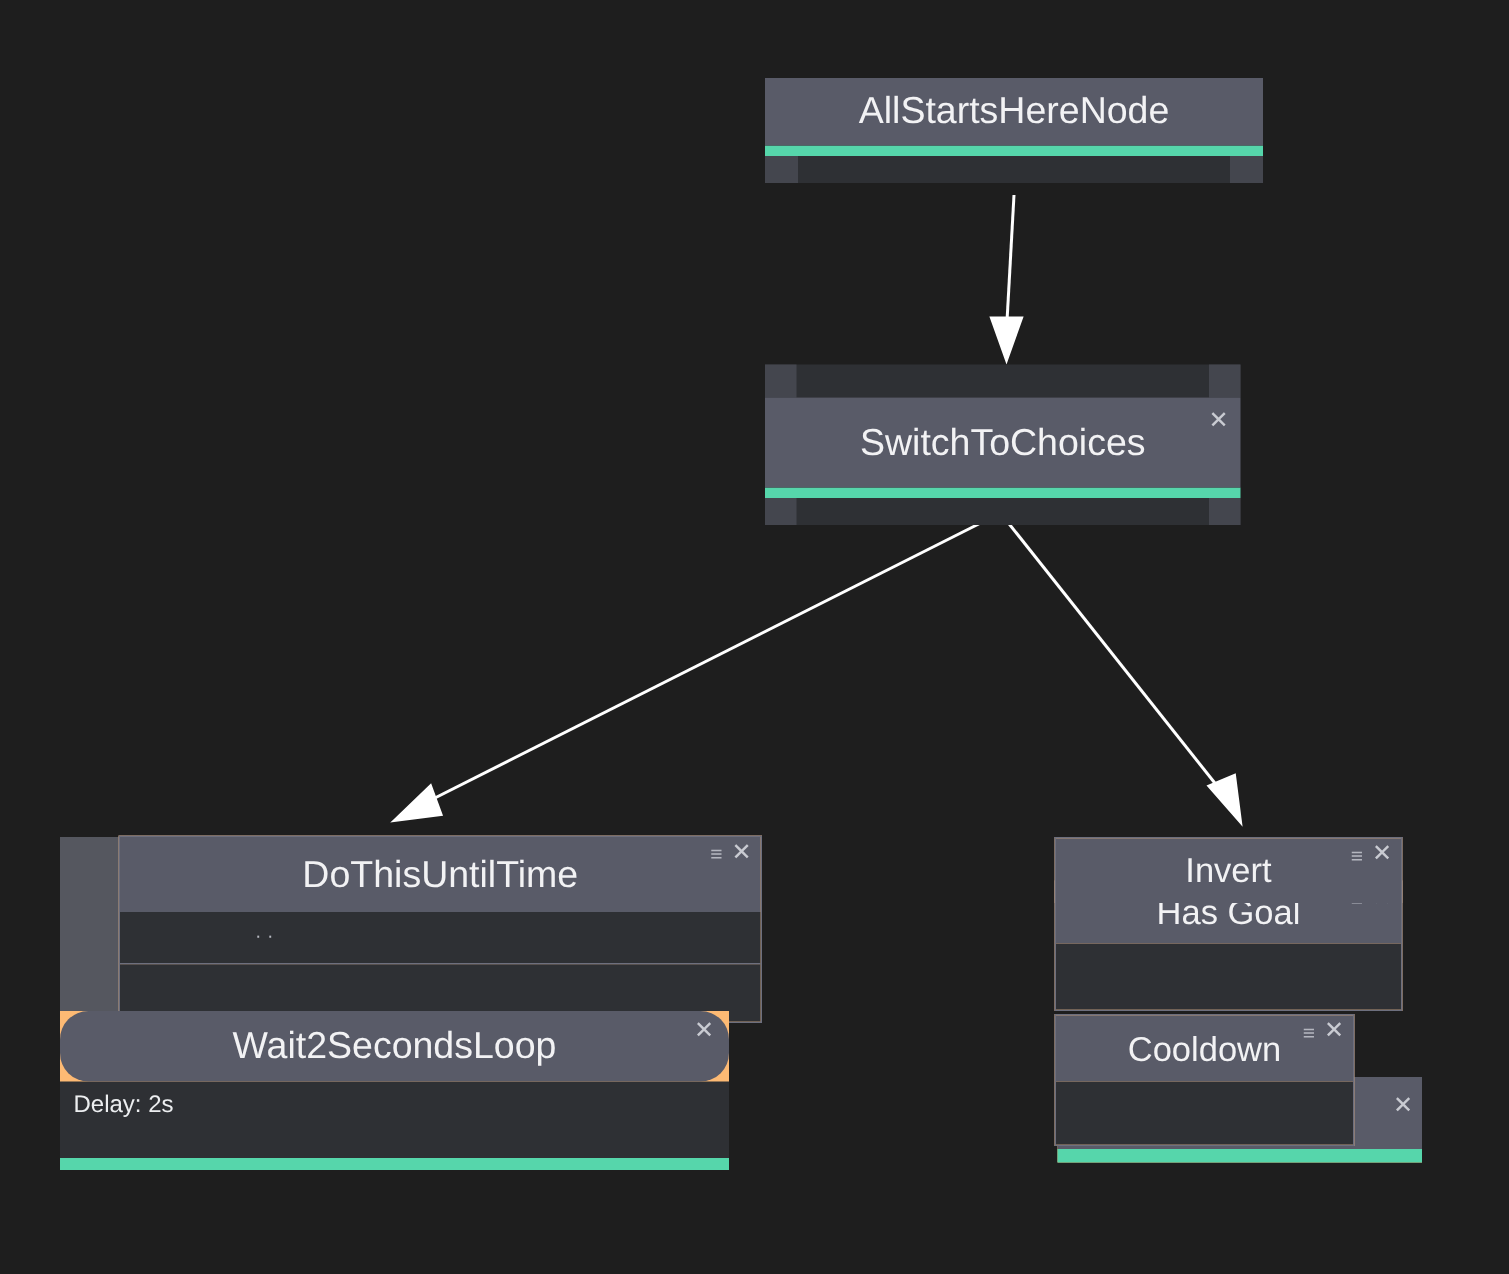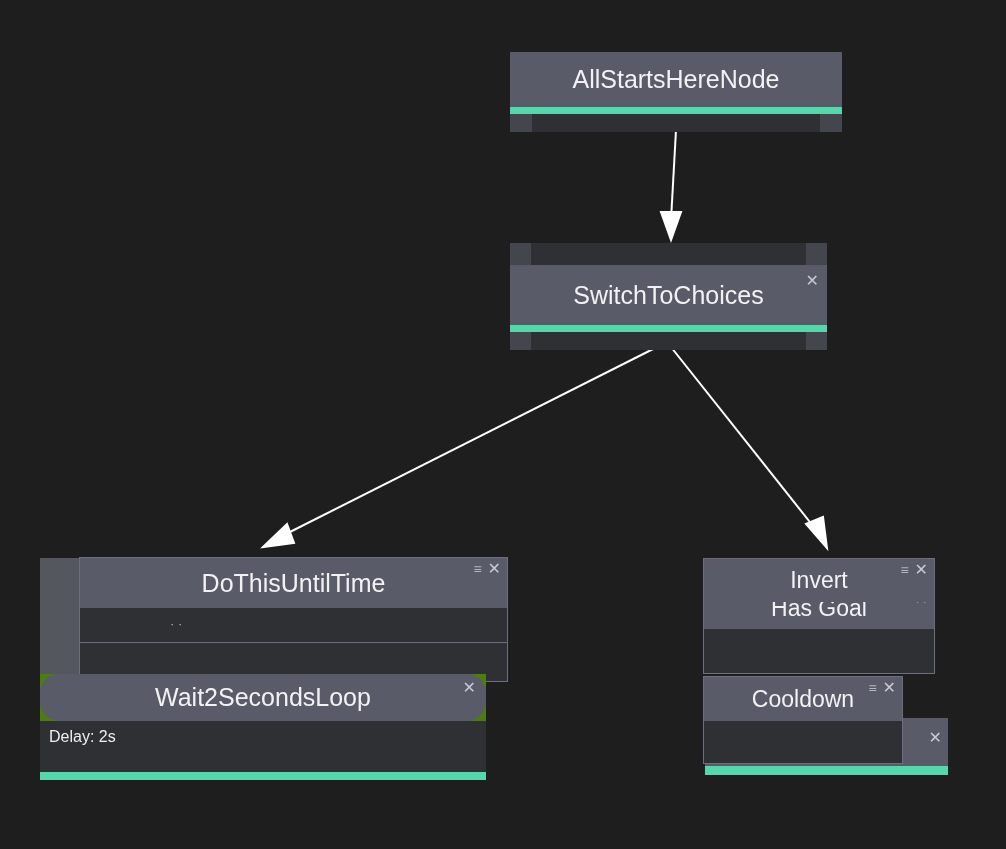--- a/index.html
+++ b/index.html
@@ -23,21 +23,21 @@
     top: 0;
     width: 1006px;
     height: 849px;
     pointer-events: none;
   }
 
   
   .node {
     position: absolute;
     box-sizing: border-box;
-    background: #4d7c0f;
+    background: #fdba74;
     border: 1px solid #6d6f7e;
   }
   .node-header {
     position: relative;
     background: #595b68;
     color: #f2f2f4;
     font-size: 25px;
     line-height: 1;
     text-align: center;
     white-space: nowrap;
@@ -106,21 +106,21 @@
 
       <line x1="667" y1="342" x2="280" y2="537"></line>
       <polygon points="263,547 287,524 294,543"></polygon>
 
       <line x1="667" y1="342" x2="817" y2="531"></line>
       <polygon points="827,548 806,524 823,517"></polygon>
     </g>
   </svg>
 
   <div class="node" style="left:510px; top:52px; width:332px; border:none; background:transparent;">
-    <div class="node-header" style="height:55px;">
+    <div class="node-header" style="height:45px;">
       <span>AllStartsHereNode</span>
     </div>
     <div class="accent-bar" style="height:7px;"></div>
     <div class="node-body" style="height:18px; position:relative;">
       <div class="port-stub" style="left:0; top:0; width:22px; height:18px;"></div>
       <div class="port-stub" style="right:0; top:0; width:22px; height:18px;"></div>
     </div>
   </div>
 
   <div class="node" style="left:510px; top:243px; width:317px; border:none; background:transparent;">

